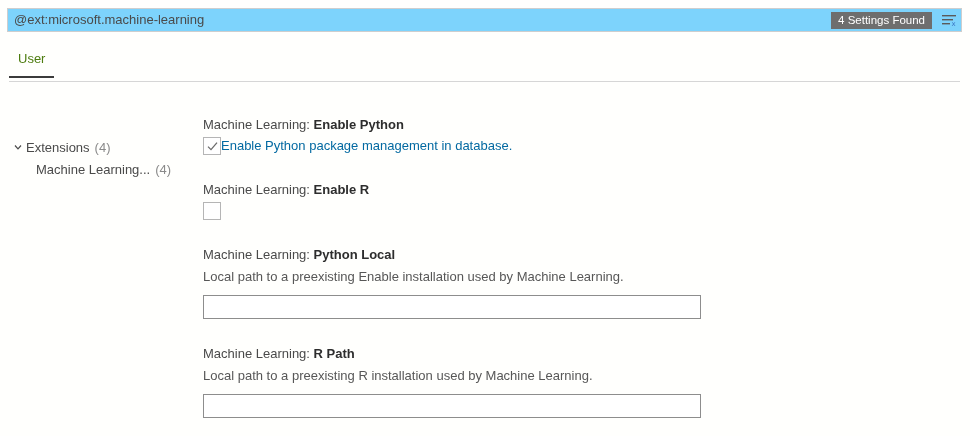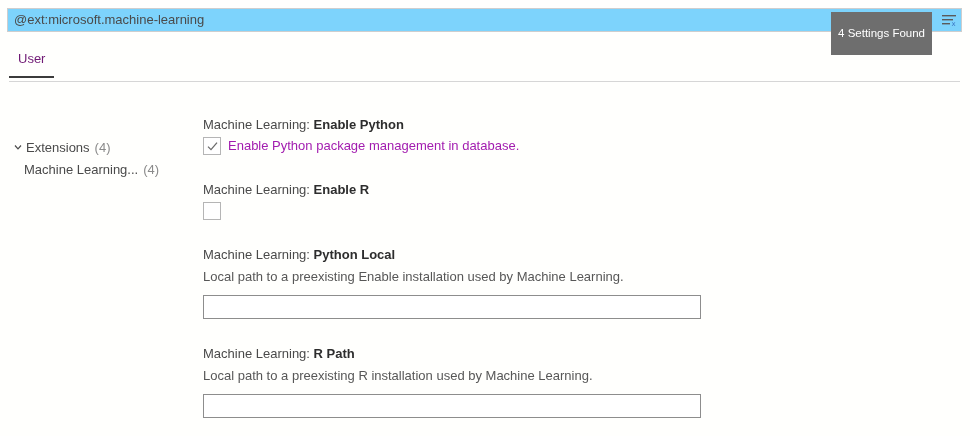--- a/index.html
+++ b/index.html
@@ -46,21 +46,21 @@
   }
   .settings-found-badge {
     position: absolute;
     right: 38px;
     top: 12px;
     height: 17px;
     line-height: 17px;
     background: #6e6e6e;
     color: #ffffff;
     font-size: 11.5px;
-    padding: 13px 7px;
+    padding: 0 7px;
     white-space: nowrap;
   }
   .clear-filter-btn {
     position: absolute;
     right: 10px;
     top: 11px;
     width: 22px;
     height: 19px;
     display: flex;
     align-items: center;
@@ -77,21 +77,21 @@
     height: 36px;
   }
   .tab {
     position: absolute;
     left: 9px;
     top: 0;
     height: 33px;
     padding: 6px 9px 0 9px;
     box-sizing: border-box;
     font-size: 13px;
-    color: #701a75;
+    color: #4d7c0f;
     cursor: pointer;
   }
   .tab.active {
     border-bottom: 2px solid #3b3b3b;
   }
   .tabs-underline {
     position: absolute;
     left: 9px;
     top: 81px;
     width: 951px;
@@ -110,21 +110,21 @@
   .toc-row {
     display: flex;
     align-items: center;
     height: 22px;
     font-size: 13px;
     color: #4a4a4a;
     cursor: pointer;
     white-space: nowrap;
   }
   .toc-row.level0 { padding-left: 10px; }
-  .toc-row.level1 { padding-left: 24px; }
+  .toc-row.level1 { padding-left: 36px; }
   .chevron {
     width: 16px;
     height: 16px;
     display: inline-flex;
     align-items: center;
     justify-content: center;
     flex: none;
   }
   .toc-label { margin-left: 0px; }
   .toc-count { color: #8a8a8a; margin-left: 5px; }
@@ -163,23 +163,22 @@
     box-sizing: border-box;
     border: 1px solid #b5b5b5;
     background: #ffffff;
     flex: none;
     display: flex;
     align-items: center;
     justify-content: center;
     cursor: pointer;
   }
   .checkbox-label {
-    margin-left: 7px;
-    font-size: 13px;
-    color: #a21caf;
+    font-size: 13px;
+    color: #0369a1;
     line-height: 18px;
   }
   .text-input {
     margin-top: 9px;
     width: 498px;
     height: 24px;
     box-sizing: border-box;
     border: 1px solid #8d8d8d;
     background: #ffffff;
     font-family: "Liberation Sans", sans-serif;

